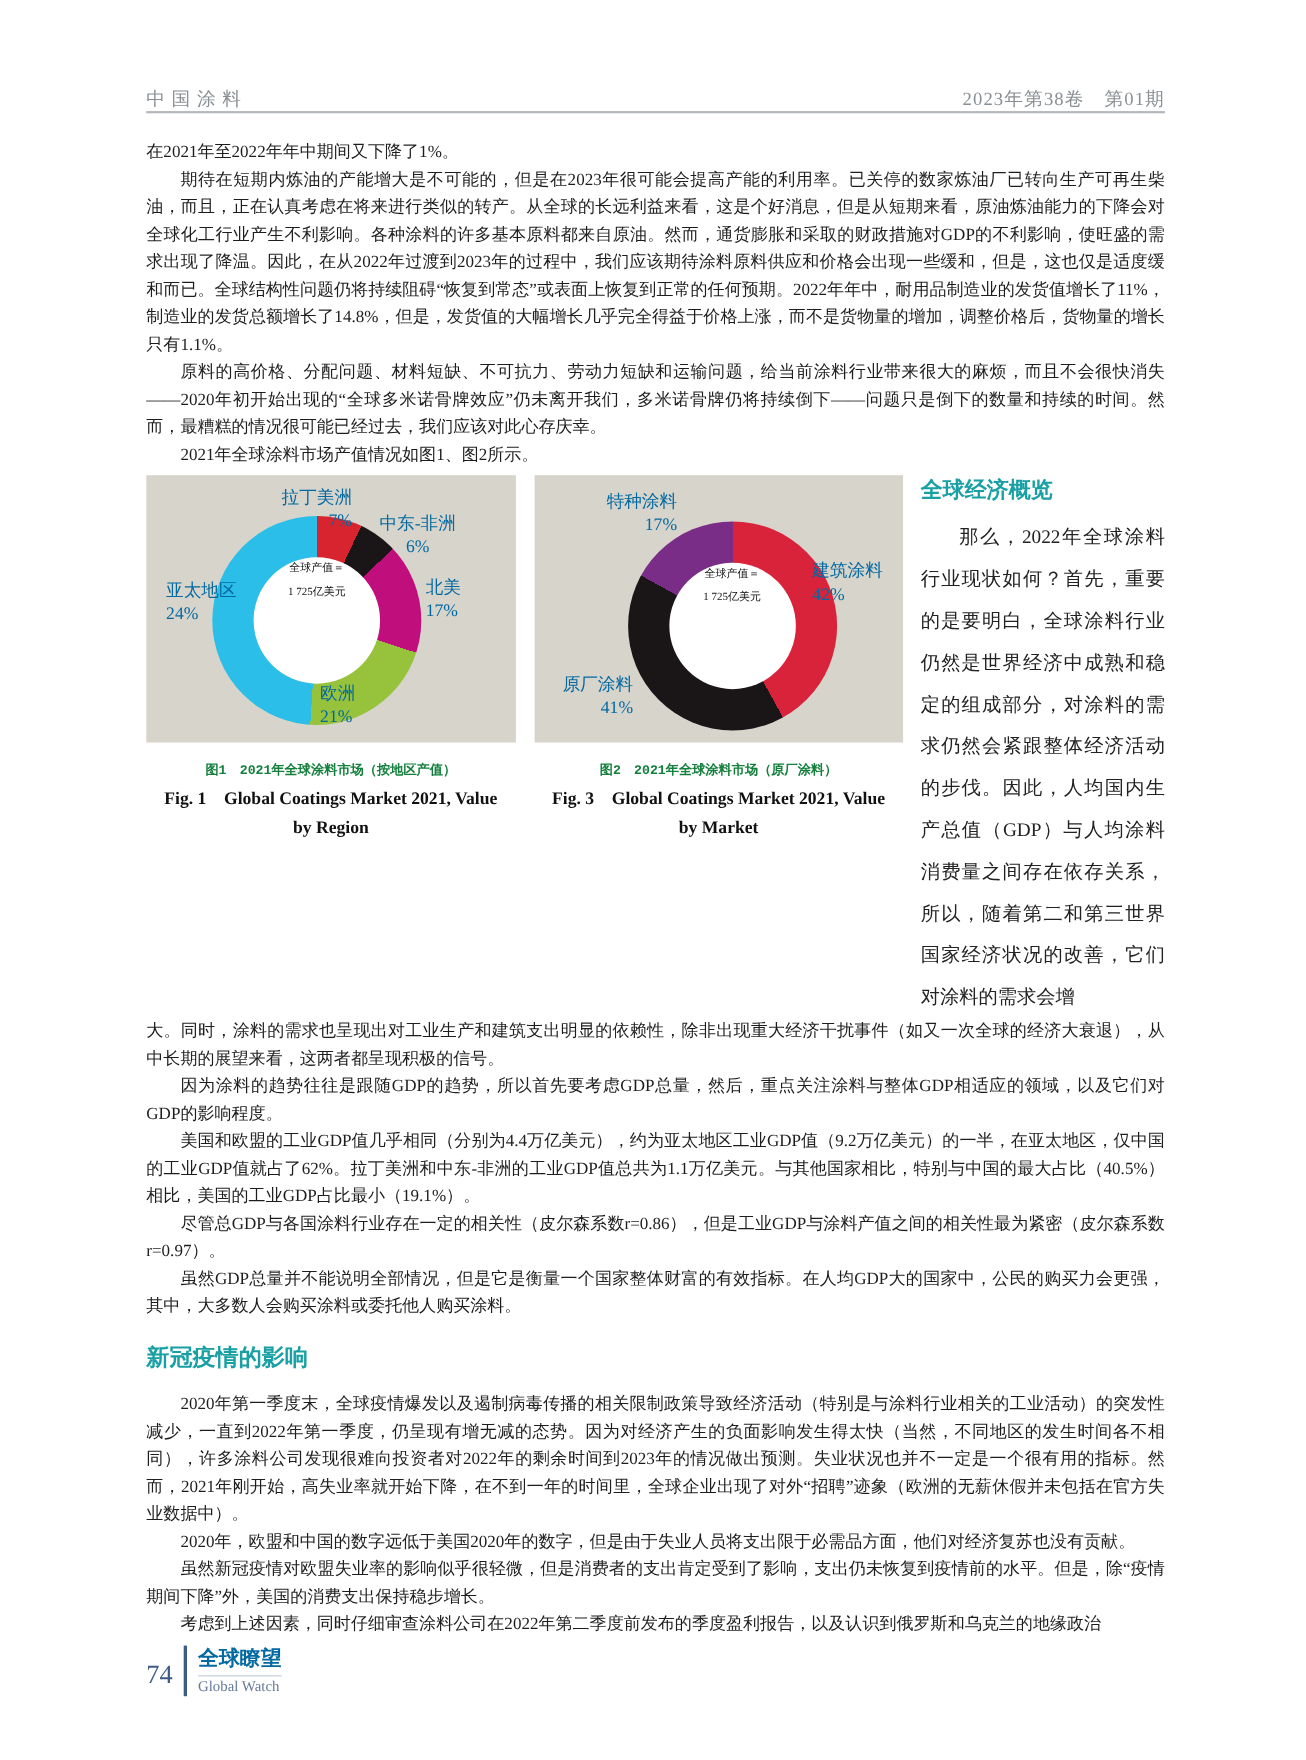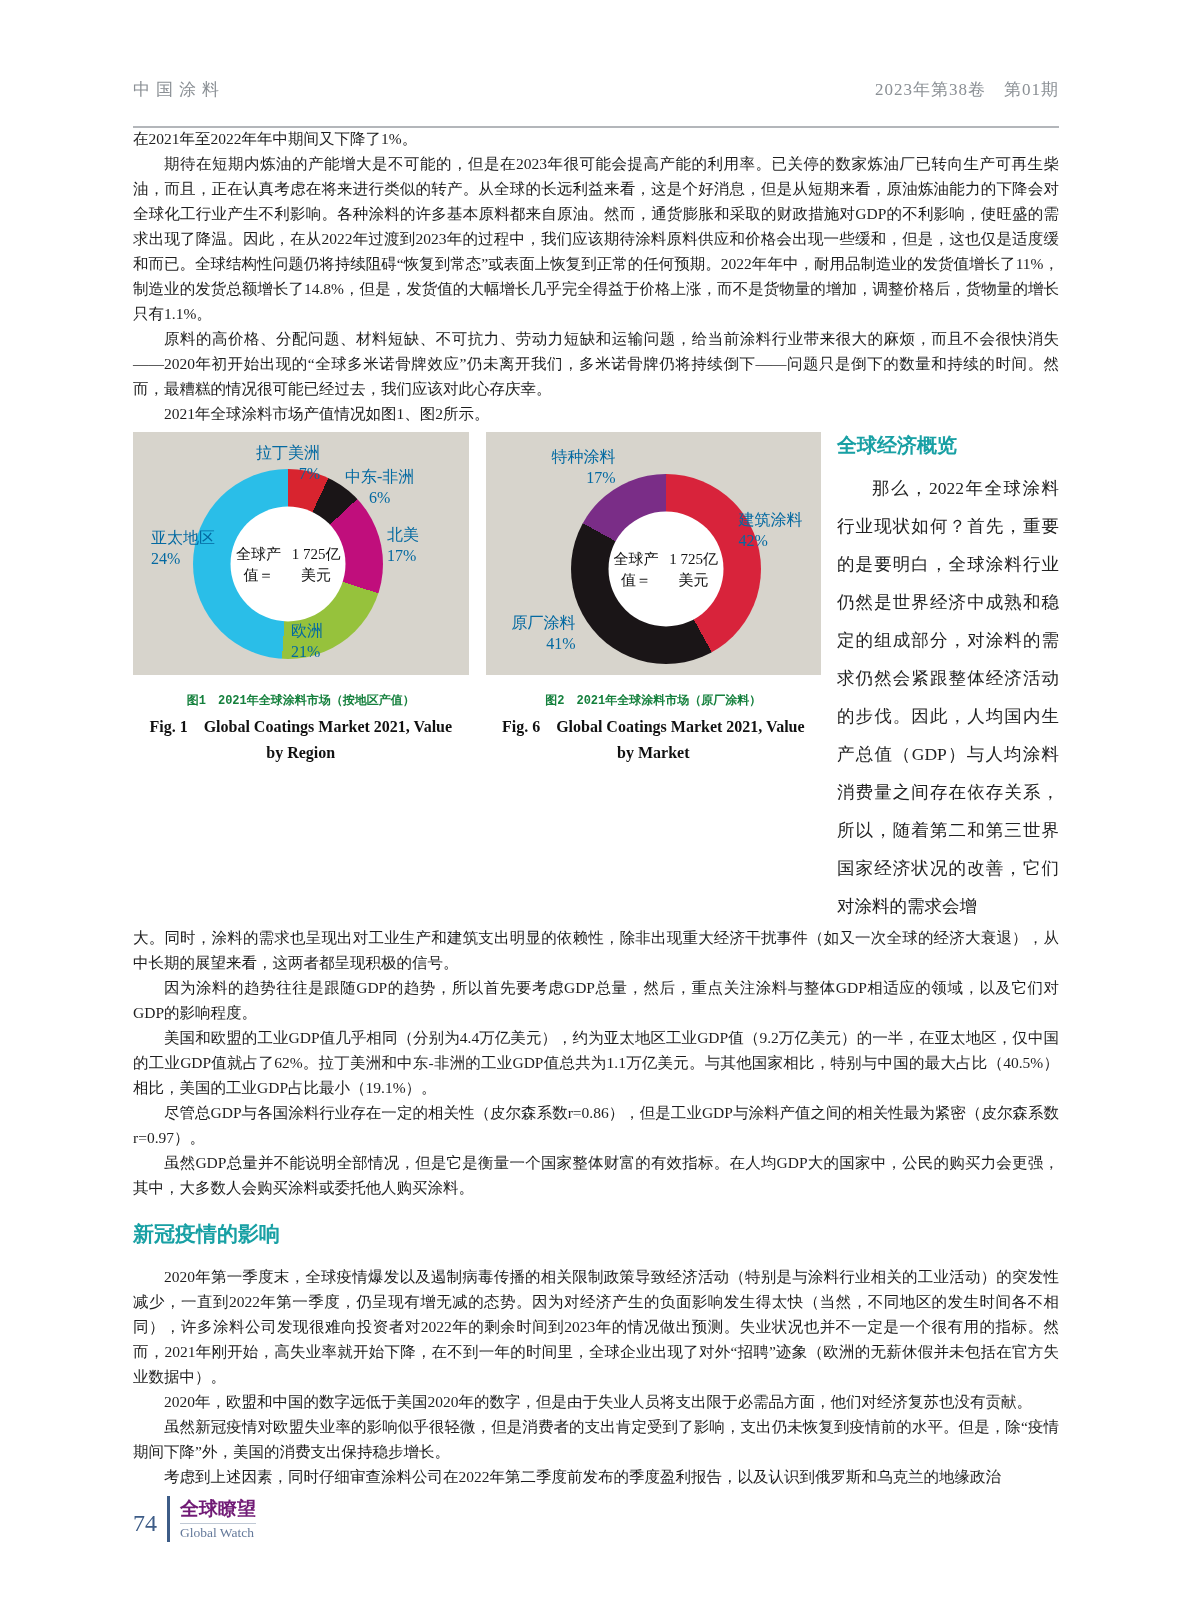--- a/index.html
+++ b/index.html
@@ -9,21 +9,21 @@
     width:1187px; height:1600px;
     background:#ffffff;
     font-family:"Liberation Serif","DejaVu Serif",serif;
     color:#1d1d1d;
     overflow:hidden;
   }
   
   .hdr {
     position:absolute; left:133px; right:128px; top:78px;
     display:flex; justify-content:space-between; align-items:flex-end;
-    padding-bottom:25px;
+    padding-bottom:0;
     border-bottom:2px solid #b3b6ba;
     color:#8a8f94; font-size:17px;
   }
   .hdr .journal { letter-spacing:6px; }
   .hdr .issue { letter-spacing:1px; }
   
   .main {
     position:absolute; left:133px; right:128px; top:126px;
   }
   .body-p {
@@ -41,22 +41,22 @@
     background:#d7d4cc;
   }
   .donut {
     position:absolute; width:190px; height:190px; border-radius:50%;
   }
   .donut1 { left:60px; top:37px; }
   .donut2 { left:85px; top:42px; }
   .hole {
     position:absolute; left:50%; top:50%; transform:translate(-50%,-50%);
     width:115px; height:115px; border-radius:50%; background:#ffffff;
-    display:flex; flex-direction:row; justify-content:center; align-items:center;
-    text-align:center; font-size:15px; line-height:21px; color:#111;
+    display:flex; flex-direction:column; align-items:center;
+    text-align:center; font-size:10px; line-height:21px; color:#111;
   }
   .seg-label {
     position:absolute; z-index:2;
     font-size:16px; line-height:21px; color:#0369a1;
   }
   .seg-label .pct { display:block; }
   
   .f1-latam { left:105px; top:10px; width:82px; text-align:right; }
   .f1-mea   { left:212px; top:34px; text-align:center; }
   .f1-na    { left:254px; top:92px; text-align:left; }
@@ -96,21 +96,21 @@
   .ftr {
     position:absolute; left:133px; top:1496px;
     display:flex; align-items:center;
   }
   .ftr .pagenum {
     font-size:24px; color:#3d5c87; margin-right:10px; padding-top:8px;
   }
   .ftr .bar { width:3px; height:46px; background:#3d5c87; margin-right:10px; }
   .ftr .sec-zh {
     font-family:"Liberation Sans","DejaVu Sans",sans-serif;
-    font-size:19px; font-weight:bold; color:#701a75; line-height:24px;
+    font-size:19px; font-weight:bold; color:#0369a1; line-height:24px;
     border-bottom:1px solid #c0c9d5; padding-bottom:2px;
   }
   .ftr .sec-en { font-size:13.5px; color:#64799a; line-height:18px; }
 </style>
 </head>
 <body>
 
 <div class="page">
 
   <div class="hdr">
@@ -179,21 +179,21 @@
               <span>建筑涂料</span>
               <span class="pct">42%</span>
             </div>
             <div class="seg-label f2-oem">
               <span>原厂涂料</span>
               <span class="pct">41%</span>
             </div>
           </div>
           <figcaption>
             <div class="cap-zh">图2　2021年全球涂料市场（原厂涂料）</div>
-            <div class="cap-en">Fig. 6　Global Coatings Market 2021, Value by Market</div>
+            <div class="cap-en">Fig. 3　Global Coatings Market 2021, Value by Market</div>
           </figcaption>
         </figure>
 
       </div>
 
       <aside class="sidebar">
         <h2>全球经济概览</h2>
         <p>那么，2022年全球涂料行业现状如何？首先，重要的是要明白，全球涂料行业仍然是世界经济中成熟和稳定的组成部分，对涂料的需求仍然会紧跟整体经济活动的步伐。因此，人均国内生产总值（GDP）与人均涂料消费量之间存在依存关系，所以，随着第二和第三世界国家经济状况的改善，它们对涂料的需求会增</p>
       </aside>
     </div>

